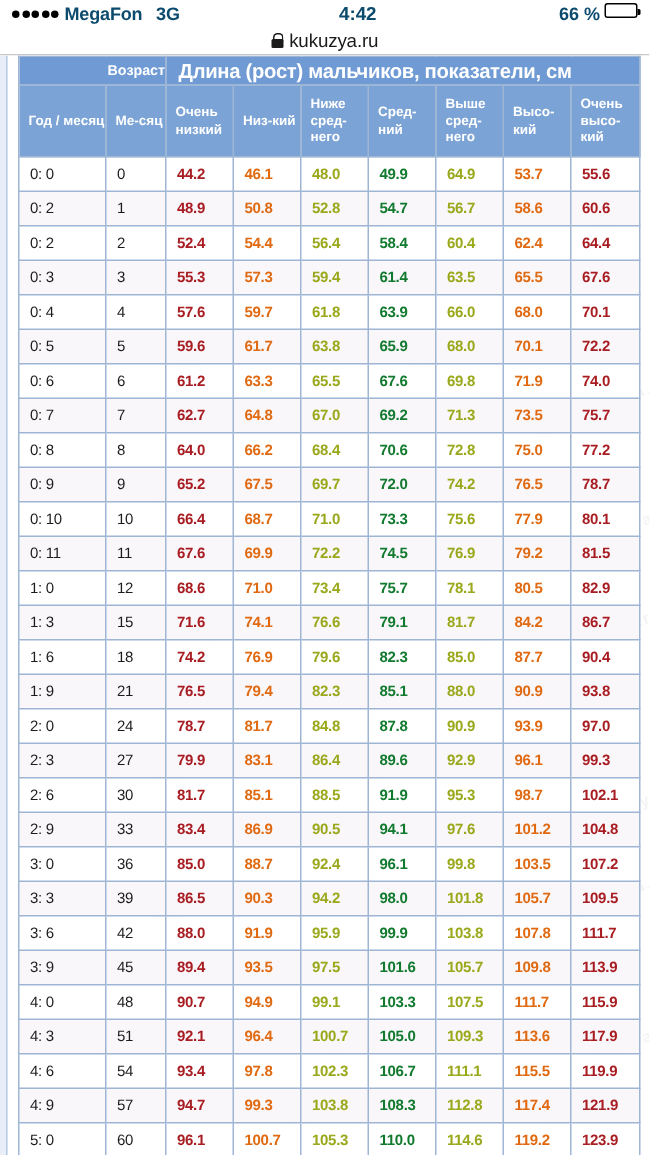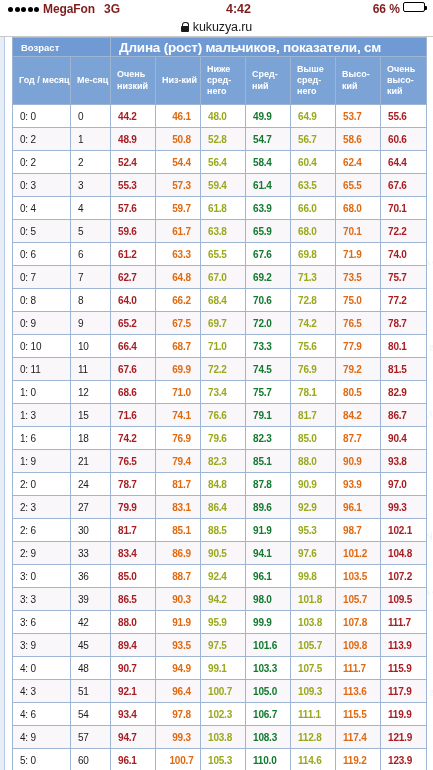--- a/index.html
+++ b/index.html
@@ -14,21 +14,21 @@
   }
 
   
   #status-bar {
     height: 18px;
     width: 433px;
     display: flex;
     align-items: center;
     padding: 0 8px;
     background: #ffffff;
-    color: #7f1d1d;
+    color: #0c4a6e;
     font-size: 12px;
     font-weight: 600;
     position: relative;
   }
   .sb-left { display: flex; align-items: center; gap: 4px; }
   .signal-dots { display: flex; gap: 1.5px; align-items: center; }
   .signal-dots i {
     display: block;
     width: 5px; height: 5px;
     border-radius: 50%;
@@ -164,21 +164,21 @@
   .hdr-band td {
     background: #6f9ad3;
     color: #ffffff;
     border: 1px solid #c9d9ec;
     height: 19px;
   }
   .hdr-age {
     font-size: 9.5px;
     font-weight: 700;
     padding-left: 8px !important;
-    text-align: left;
+    text-align: right;
     margin-left: 10px;
   }
   .hdr-title {
     font-size: 13.5px;
     font-weight: 700;
     padding-left: 8px !important;
     text-align: left;
     letter-spacing: -0.2px;
   }
 
@@ -208,21 +208,21 @@
   .data-row.alt td { background: #faf7fb; }
 
   .c-age, .c-month {
     color: #1c1c1c;
     font-weight: 400 !important;
     font-size: 10px;
   }
 
   
   .v0 { color: #a81d22; }   
-  .v1 { color: #e06a12; text-align: center; }   
+  .v1 { color: #e06a12; }   
   .v2 { color: #9aa81b; }   
   .v3 { color: #117a2e; }   
   .v4 { color: #9aa81b; }   
   .v5 { color: #e06a12; }   
   .v6 { color: #a81d22; }   
 </style>
 </head>
 <body>
 
 <div id="status-bar">

